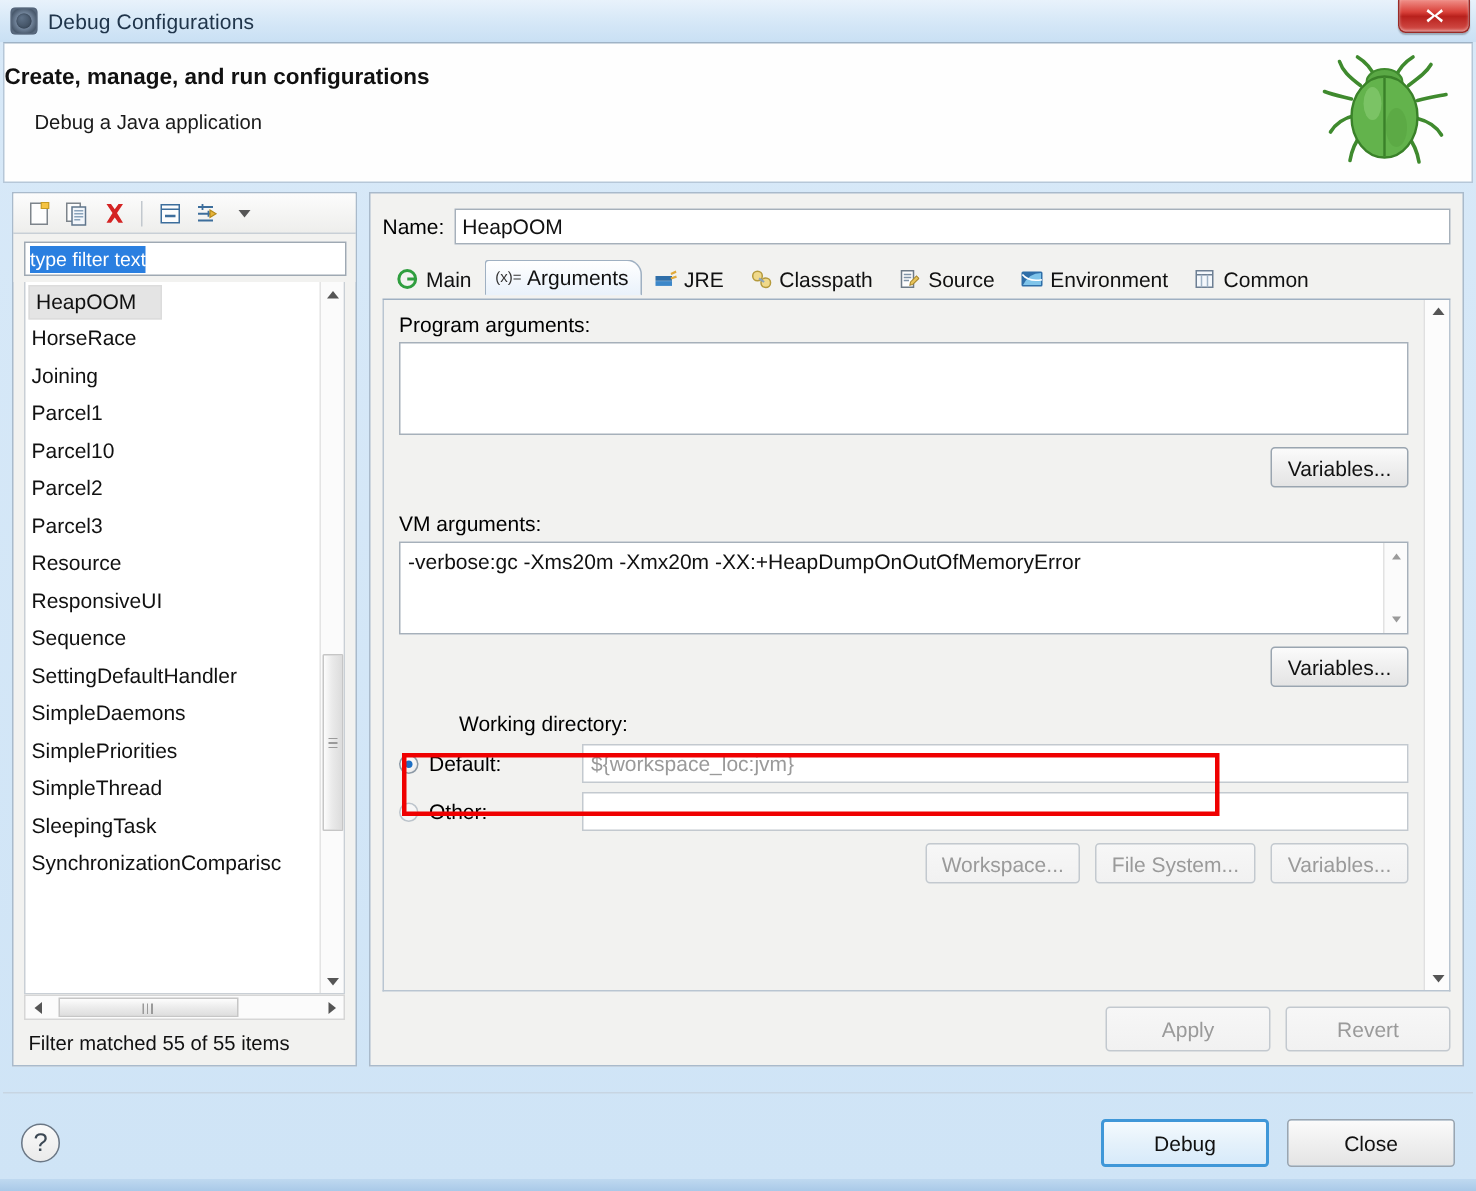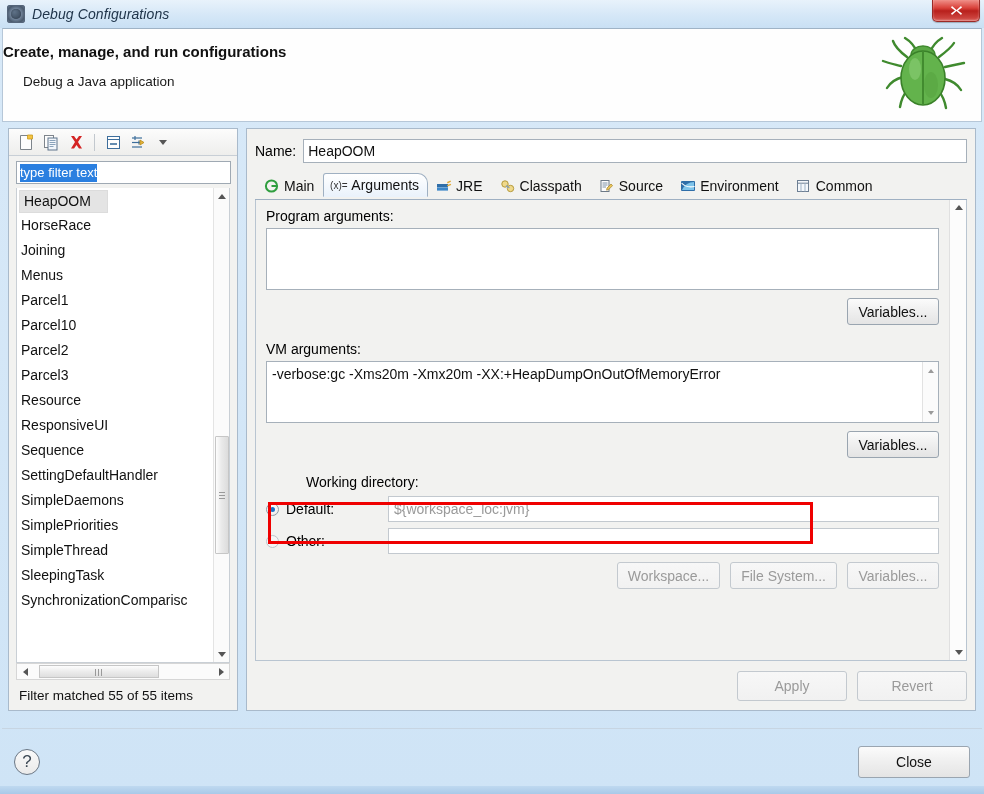--- a/index.html
+++ b/index.html
@@ -18,21 +18,21 @@
     position: absolute; left: 0; top: 0;
     width: 984px; height: 794px;
     background: linear-gradient(to bottom, #d8e9f8 0%, #cfe4f6 100%);
     display: flex; flex-direction: column;
   }
 
   
   #titlebar {
     height: 28px; position: relative; flex: 0 0 28px;
     background: linear-gradient(to bottom, #e8f2fb 0%, #d5e7f7 55%, #c9e0f4 100%);
-    display: flex; align-items: center; font-style: italic;
+    display: flex; align-items: center;
   }
   #titlebar .tb-icon {
     width: 18px; height: 18px; margin-left: 7px; margin-right: 7px;
     border-radius: 3px;
     background: radial-gradient(circle at 50% 50%, #8e9fb4 0%, #6d7f95 45%, #49596c 70%, #7e90a6 100%);
     position: relative;
     box-shadow: inset 0 0 0 1px #55657a;
   }
   #titlebar .tb-icon::after {
     content:""; position:absolute; left:4px; top:4px; width:10px; height:10px;
@@ -386,21 +386,20 @@
 
       <div id="filterwrap">
         <div id="filterinput"><span class="sel">type filter text</span></div>
       </div>
 
       <div id="listwrap">
         <div id="listinner">
             <div class="litem sel">HeapOOM</div>
             <div class="litem">HorseRace</div>
             <div class="litem">Joining</div>
-            <div class="litem">Menus</div>
             <div class="litem">Parcel1</div>
             <div class="litem">Parcel10</div>
             <div class="litem">Parcel2</div>
             <div class="litem">Parcel3</div>
             <div class="litem">Resource</div>
             <div class="litem">ResponsiveUI</div>
             <div class="litem">Sequence</div>
             <div class="litem">SettingDefaultHandler</div>
             <div class="litem">SimpleDaemons</div>
             <div class="litem">SimplePriorities</div>
@@ -581,17 +580,18 @@
       </div>
 
     </div>
 
     <div id="redbox"></div>
   </div>
 
   <div id="footer">
     <div id="helpicon">?</div>
     <div class="fright">
+      <div class="btn default">Debug</div>
       <div class="btn">Close</div>
     </div>
   </div>
   <div id="bottomstrip"></div>
 </div>
 
 </body></html>

